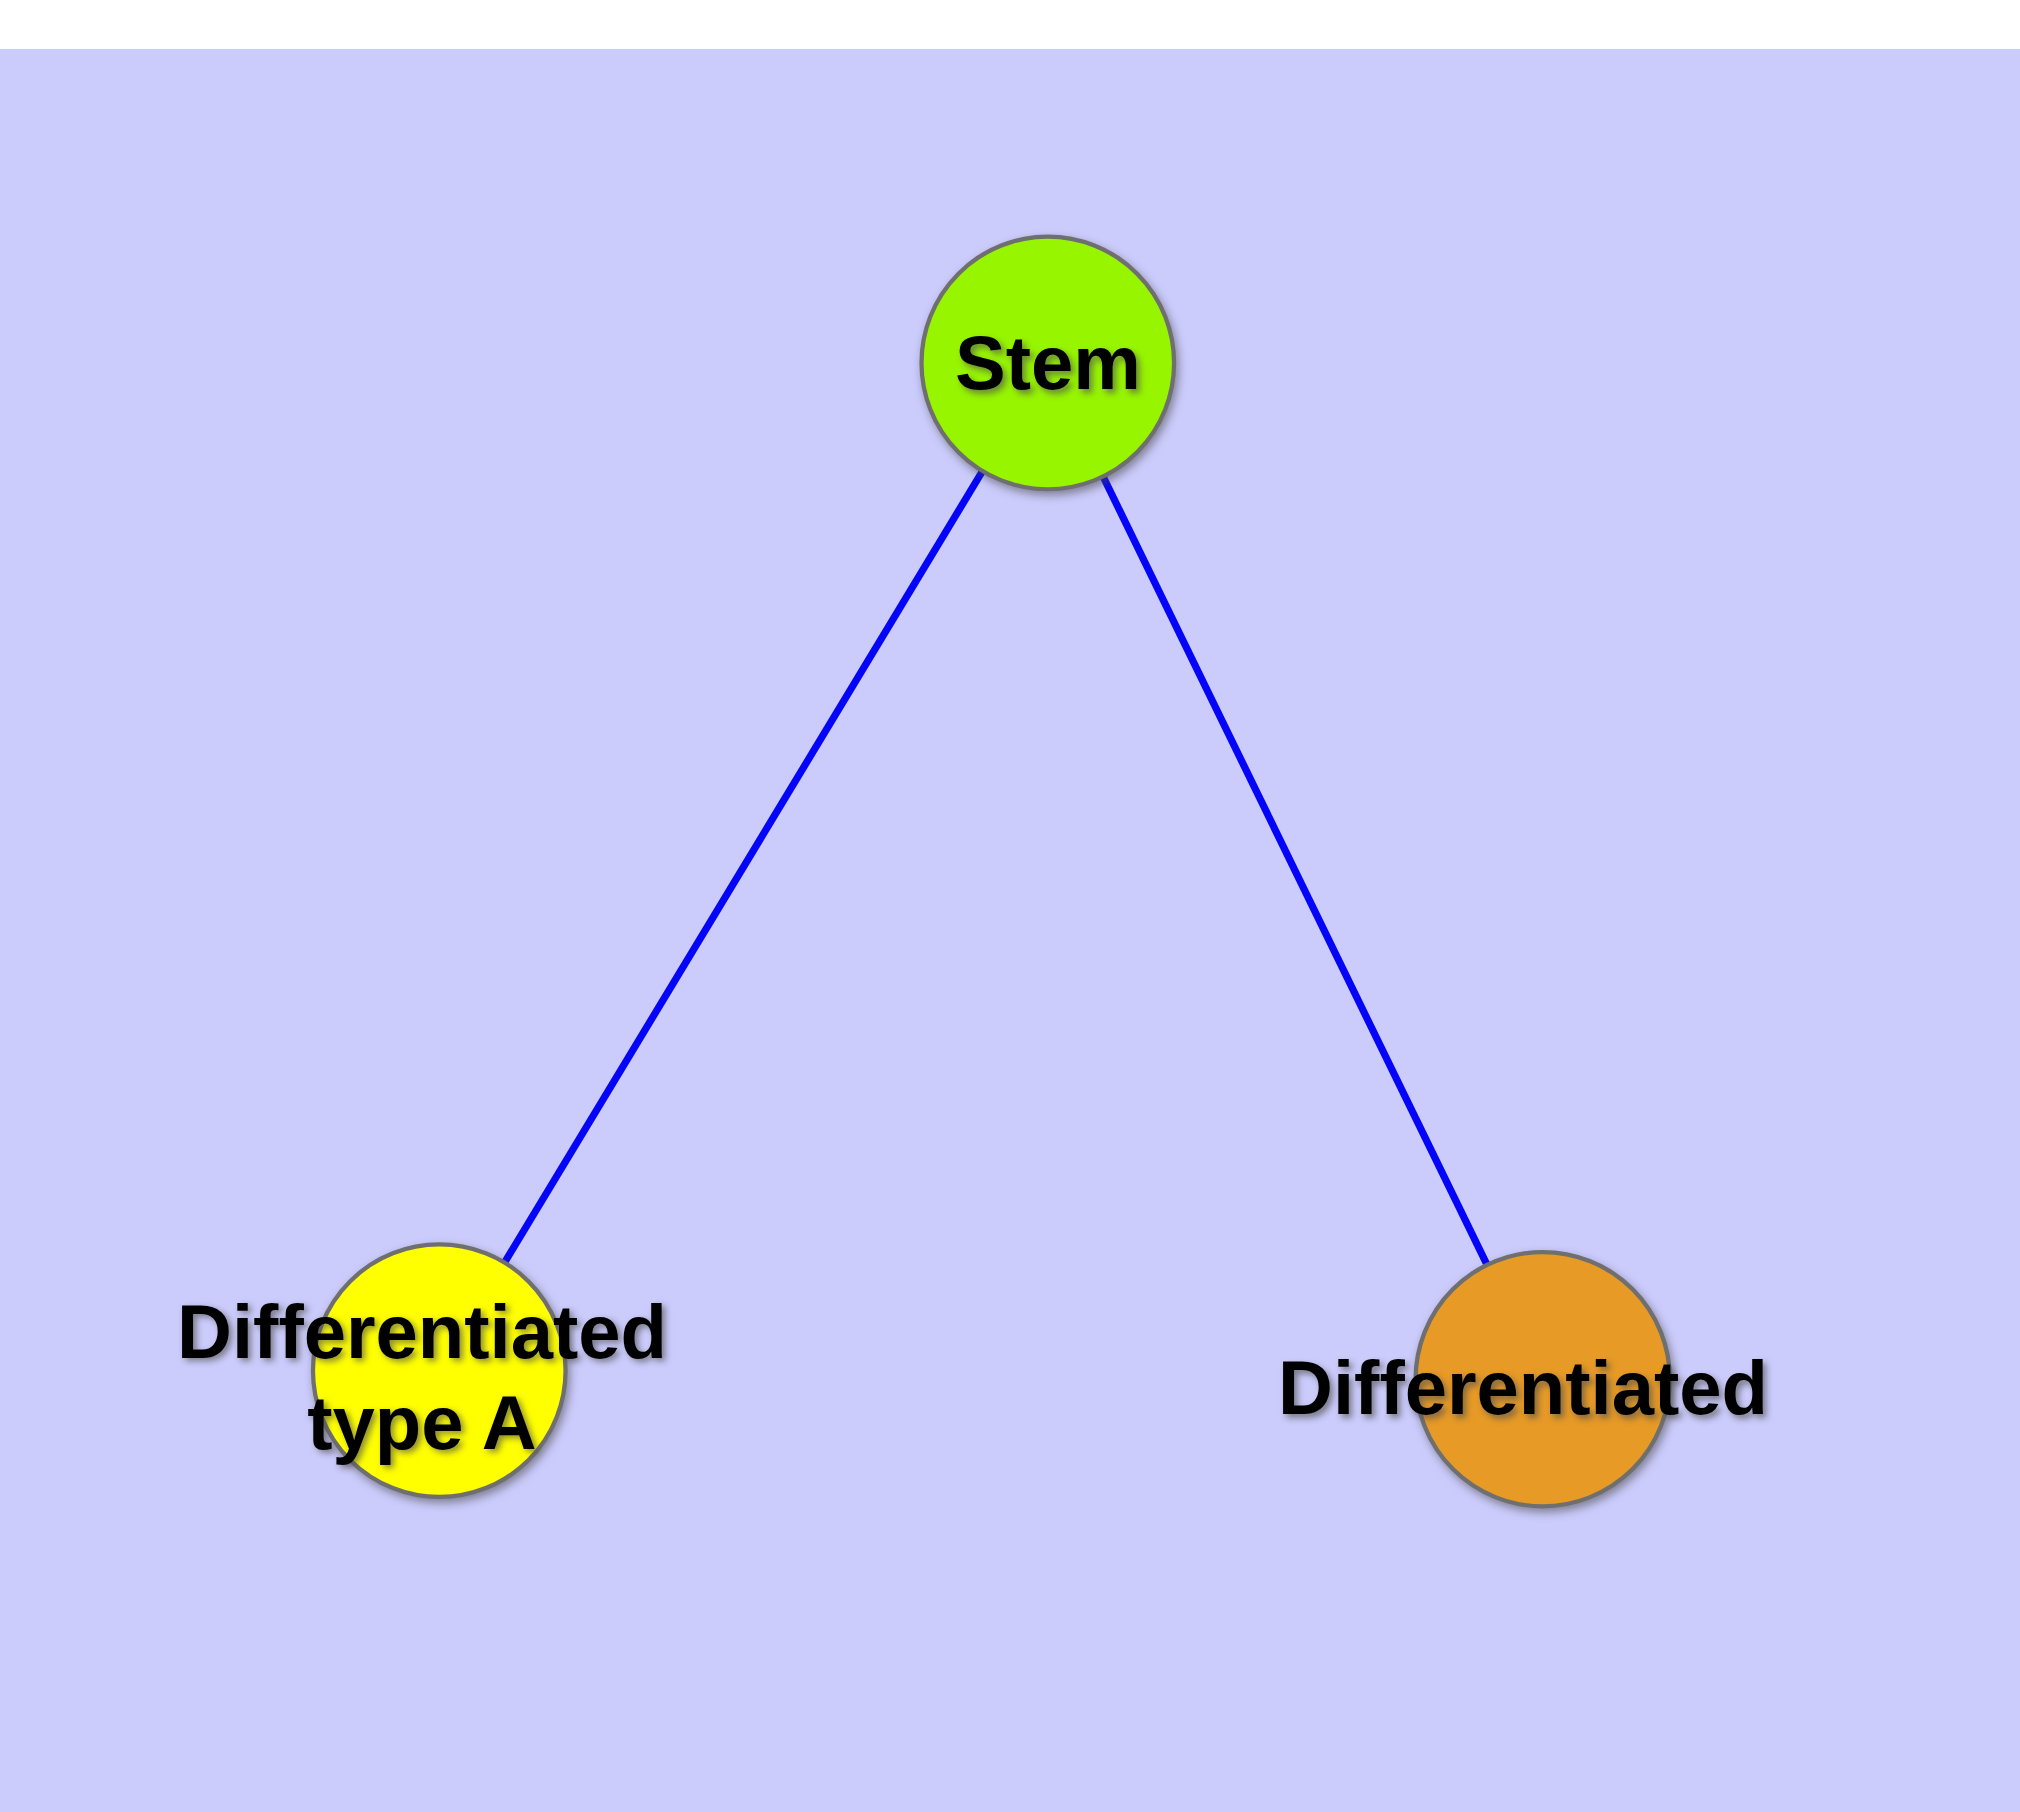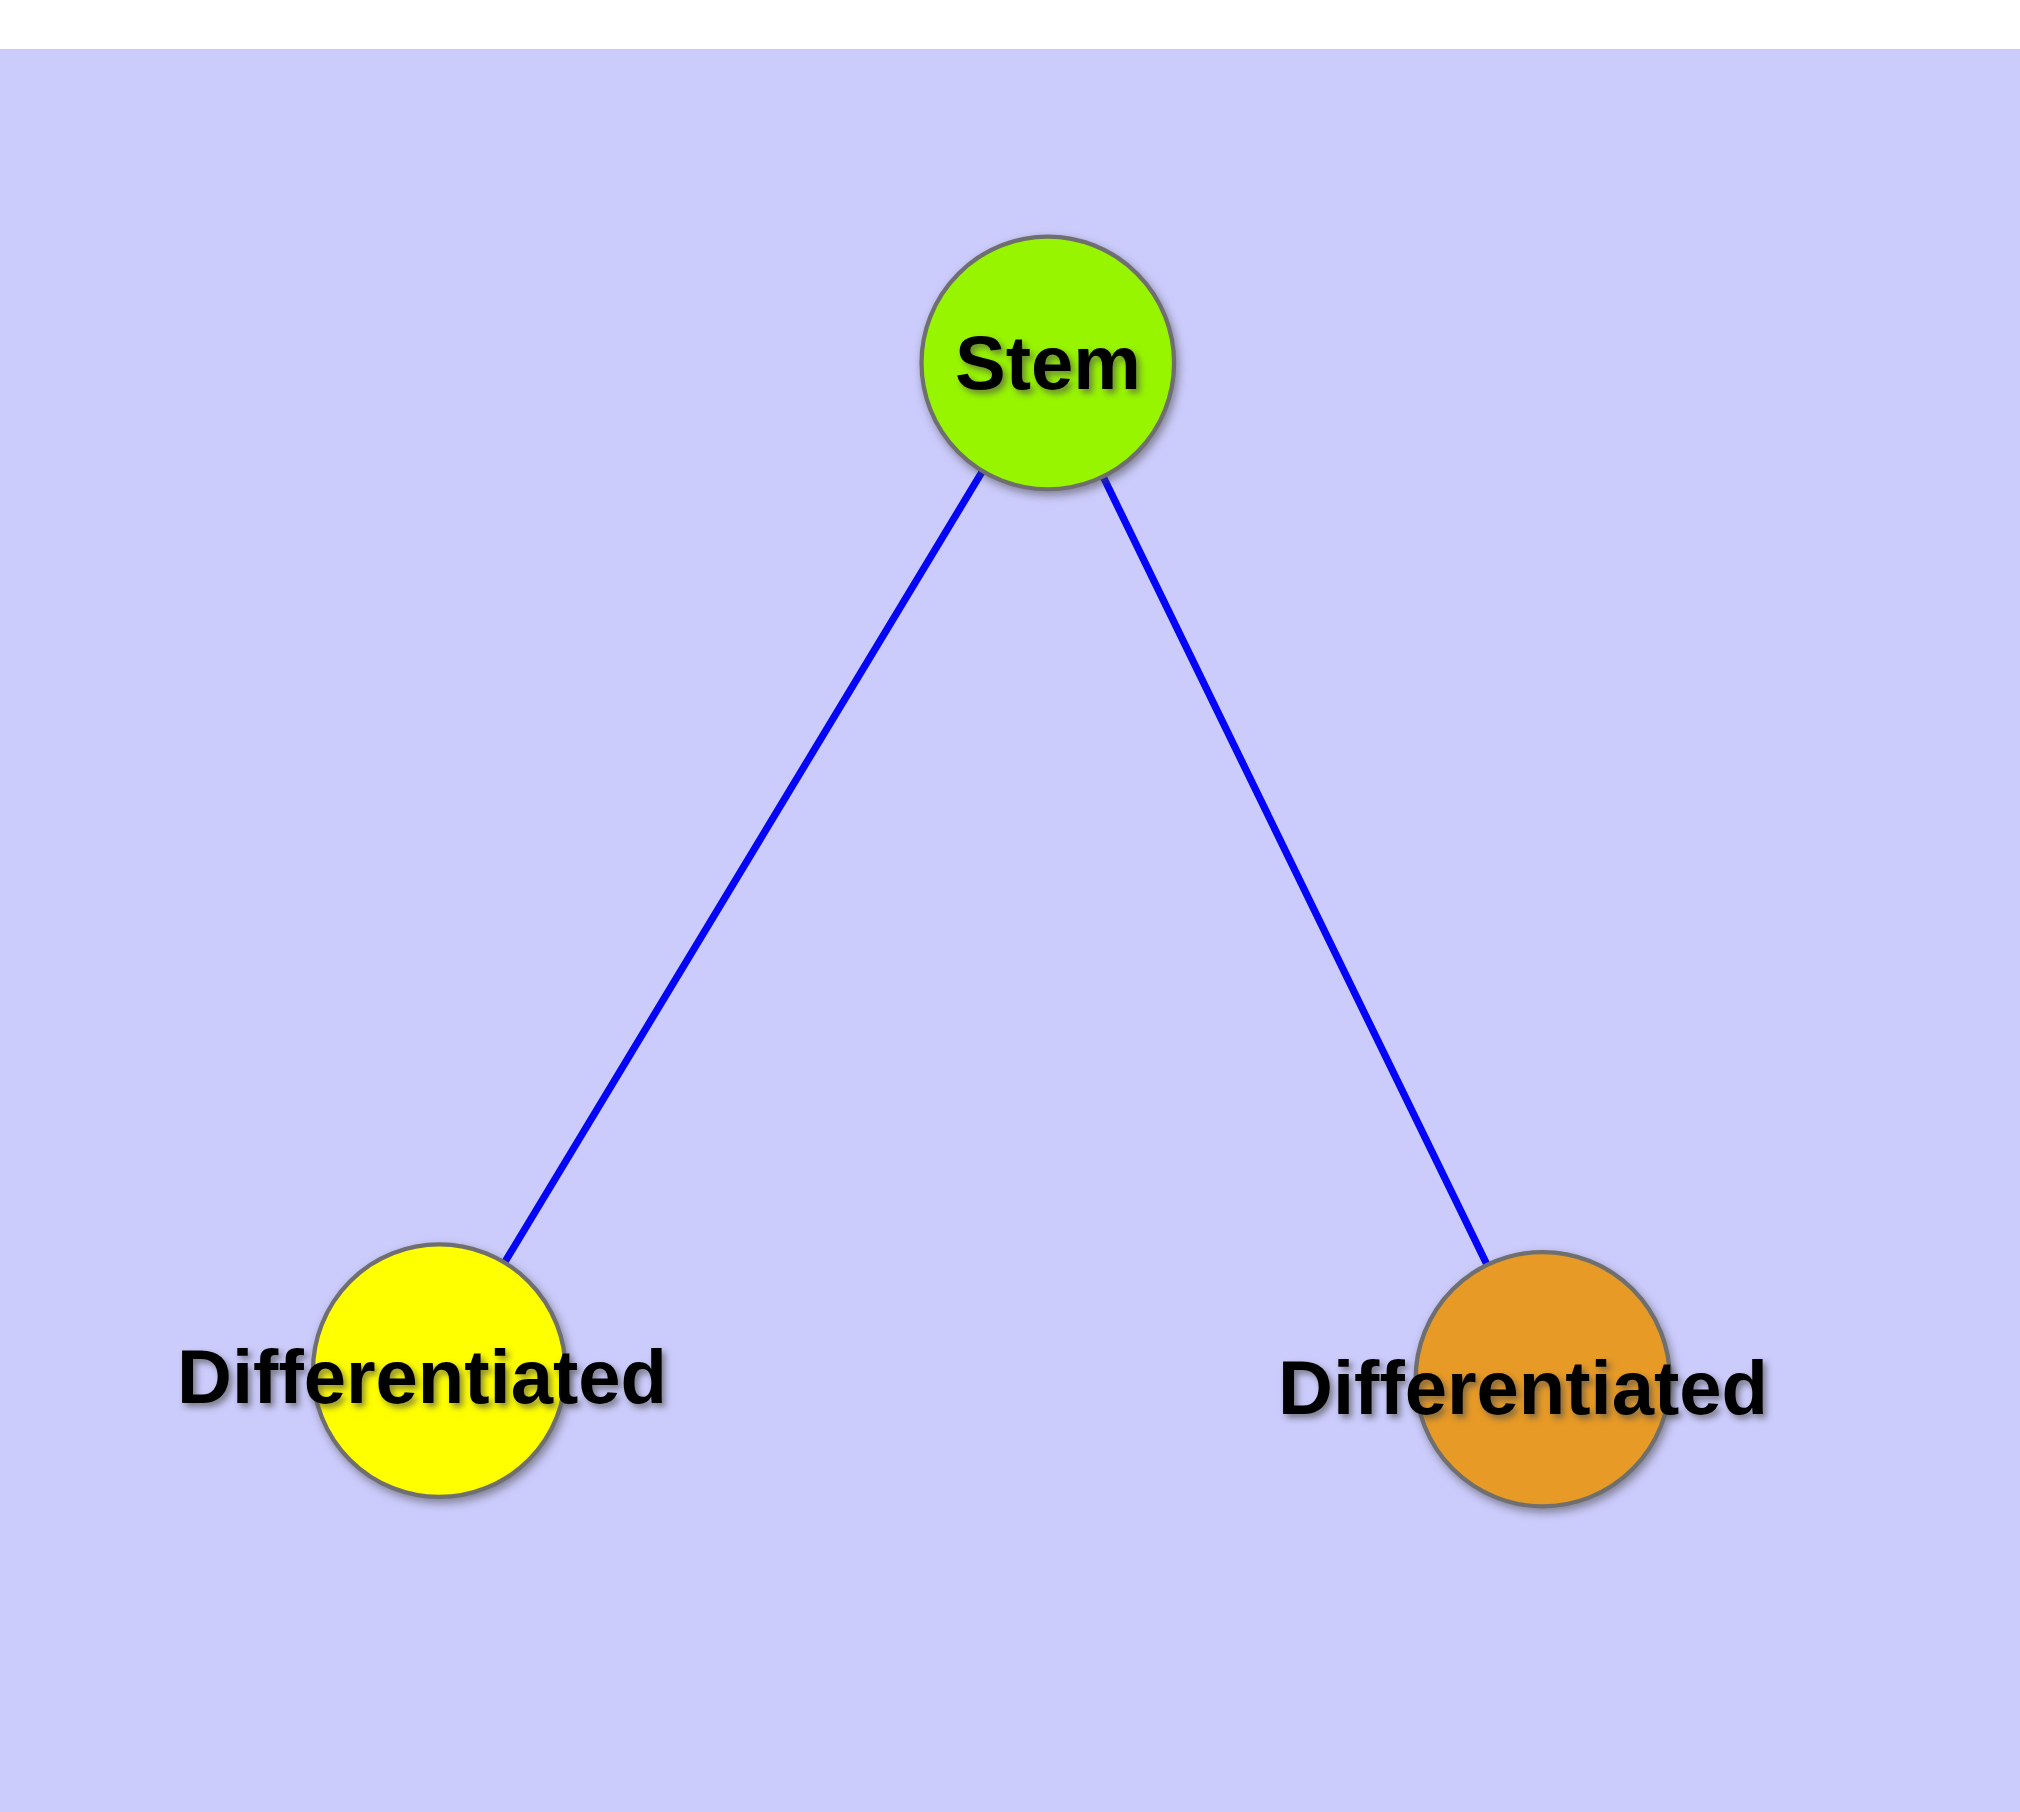--- a/index.html
+++ b/index.html
@@ -70,20 +70,21 @@
     <circle class="node" cx="518" cy="1563" r="149" fill="#FFFF00"></circle>
     <circle class="node" cx="1820" cy="1573" r="150" fill="#E79A26"></circle>
   </svg>
 
   <div class="node-label label-stem">
     <div>Stem</div>
   </div>
 
   <div class="node-label label-type-a">
     <div>Differentiated</div>
+    <div>type A</div>
   </div>
 
   <div class="node-label label-type-b">
     <div>Differentiated</div>
   </div>
 
 </div>
 
 
 </body></html>

